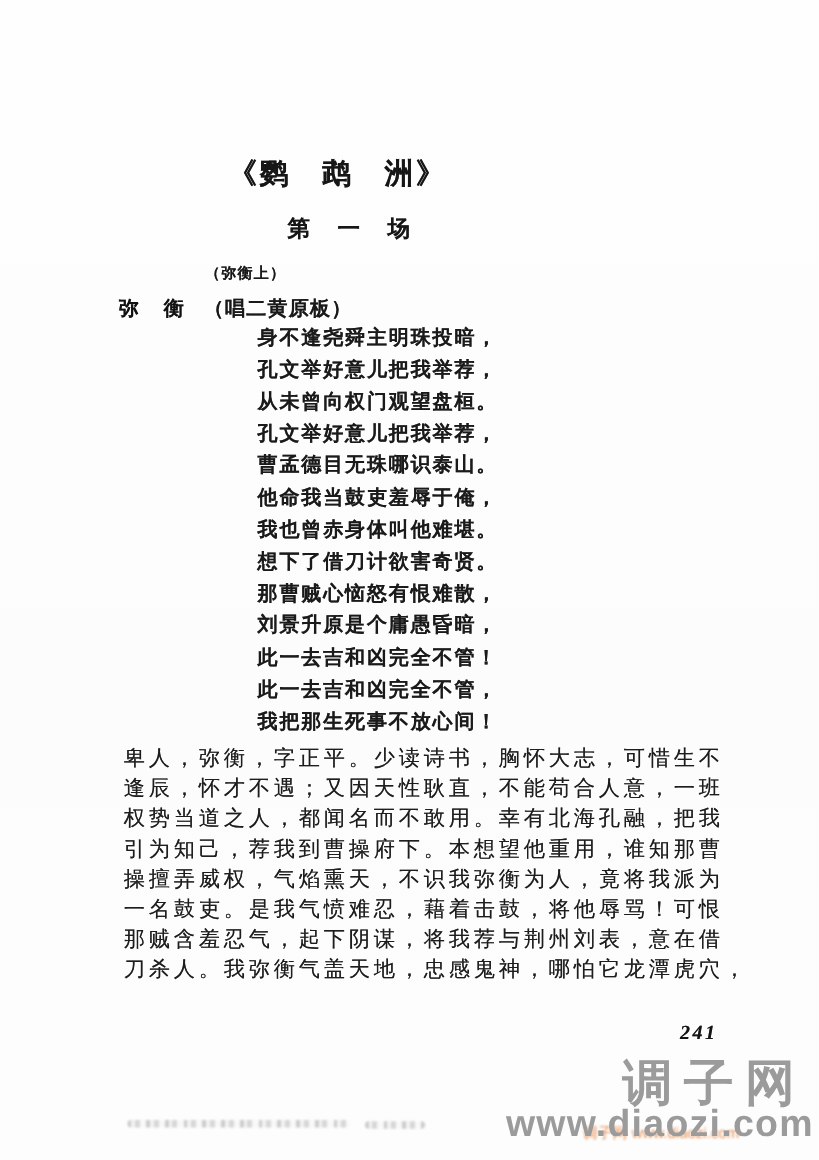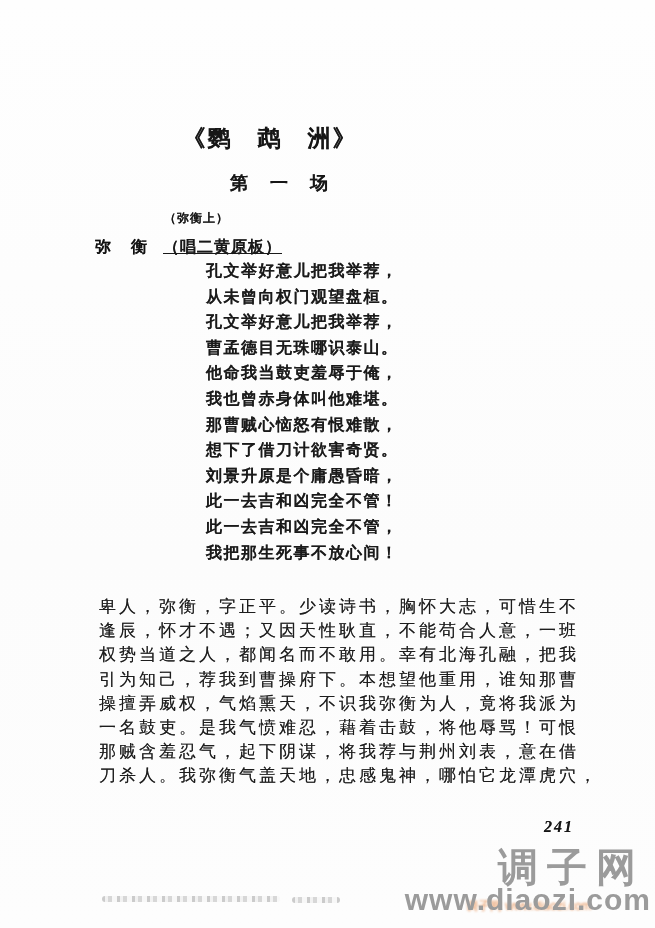--- a/index.html
+++ b/index.html
@@ -24,21 +24,21 @@
     position:absolute;top:171px;left:0;width:560px;
     text-align:center;font-size:18px;font-weight:bold;letter-spacing:2px;
     color:#161616;
   }
   .stage-direction{
     position:absolute;top:210px;left:164px;
     font-size:12px;font-weight:bold;color:#191919;letter-spacing:1px;
   }
   .speaker-row{ position:absolute;top:237px;left:95px; font-size:16px; }
   .speaker-name{ font-weight:bold;color:#111;letter-spacing:2px; }
-  .speaker-note{ position:absolute;left:68px;top:0;font-weight:bold;color:#191919;letter-spacing:1px;white-space:nowrap;text-decoration:underline; }
+  .speaker-note{ position:absolute;left:68px;top:0;font-weight:bold;color:#191919;letter-spacing:1px;white-space:nowrap; }
   .verse{
     position:absolute;top:258px;left:206px;
     font-size:16px;font-weight:bold;color:#1a1a1a;
     letter-spacing:1.5px;
   }
   .verse .vline{ height:25.6px;line-height:25.6px;white-space:nowrap; }
   .prose{
     position:absolute;top:595px;left:99px;width:480px;
     font-size:17px;font-weight:400;color:#1d1d1d;
     letter-spacing:3px;
@@ -88,28 +88,29 @@
   <div class="scene-heading ink">第　一　场</div>
 
   <div class="stage-direction ink">（弥衡上）</div>
 
   <div class="speaker-row">
     <span class="speaker-name ink">弥　衡</span>
     <span class="speaker-note ink">（唱二黄原板）</span>
   </div>
 
   <div class="verse ink">
+    <div class="vline">身不逢尧舜主明珠投暗，</div>
     <div class="vline">孔文举好意儿把我举荐，</div>
     <div class="vline">从未曾向权门观望盘桓。</div>
     <div class="vline">孔文举好意儿把我举荐，</div>
     <div class="vline">曹孟德目无珠哪识泰山。</div>
     <div class="vline">他命我当鼓吏羞辱于俺，</div>
     <div class="vline">我也曾赤身体叫他难堪。</div>
+    <div class="vline">想下了借刀计欲害奇贤。</div>
     <div class="vline">那曹贼心恼怒有恨难散，</div>
-    <div class="vline">想下了借刀计欲害奇贤。</div>
     <div class="vline">刘景升原是个庸愚昏暗，</div>
     <div class="vline">此一去吉和凶完全不管！</div>
     <div class="vline">此一去吉和凶完全不管，</div>
     <div class="vline">我把那生死事不放心间！</div>
   </div>
 
   <div class="prose ink">
     <div class="pline">卑人，弥衡，字正平。少读诗书，胸怀大志，可惜生不</div>
     <div class="pline">逢辰，怀才不遇；又因天性耿直，不能苟合人意，一班</div>
     <div class="pline">权势当道之人，都闻名而不敢用。幸有北海孔融，把我</div>

